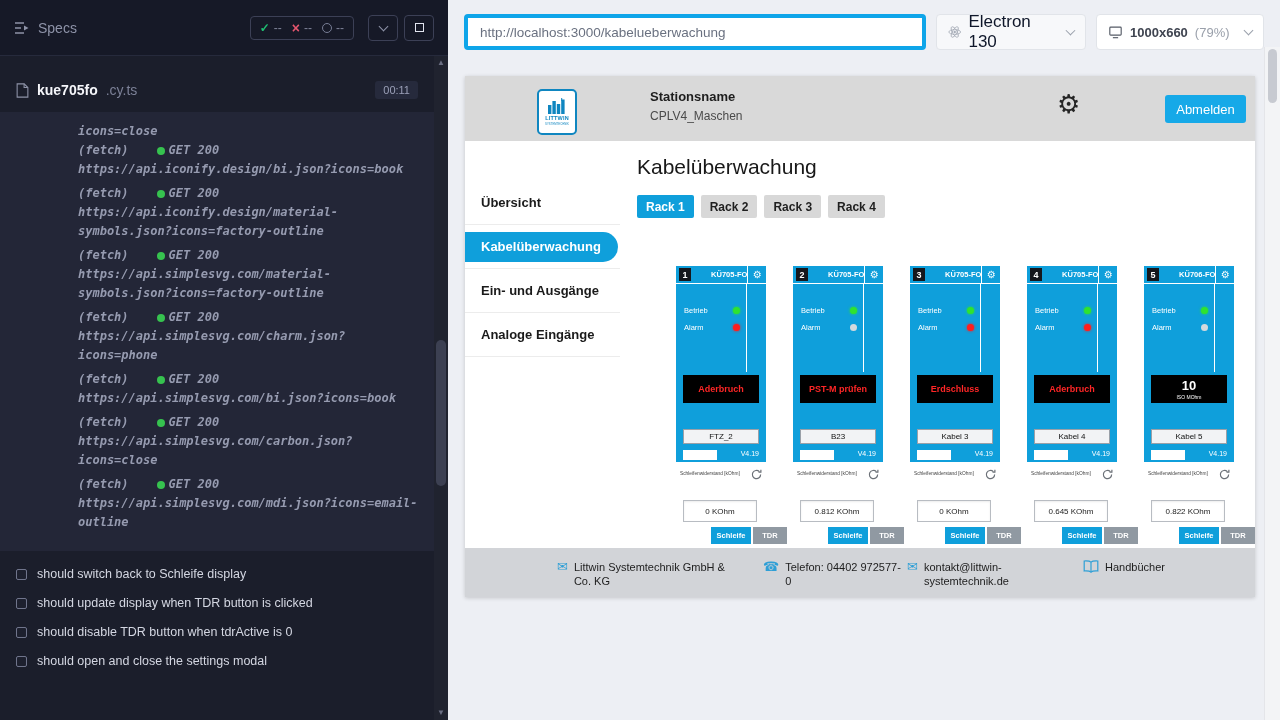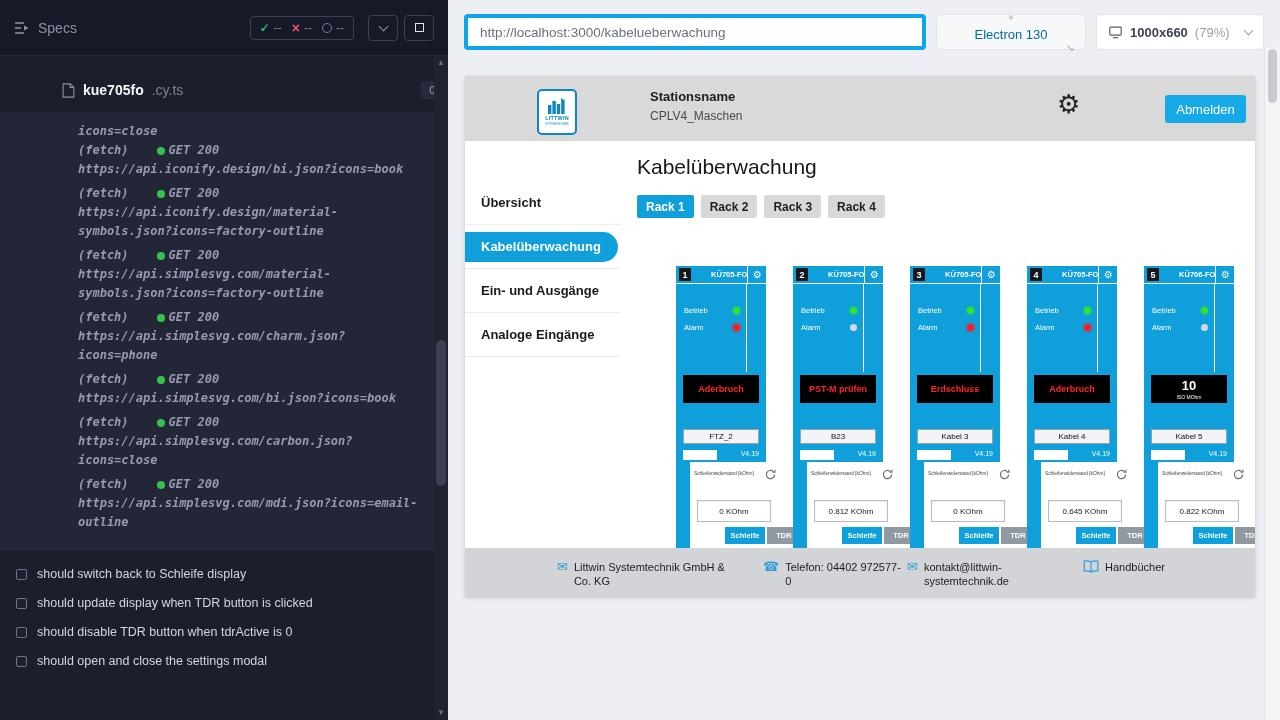--- a/index.html
+++ b/index.html
@@ -13,21 +13,21 @@
   .runner-header .spacer { flex:1; }
   .stats-group { display:flex; align-items:center; gap:10px; border:1px solid #3c4056; border-radius:4px; padding:4px 9px; margin-right:8px; }
   .stat { display:flex; align-items:center; gap:4px; font-size:12px; color:#7e8398; }
   .stat .ok { color:#1fbf73; font-size:12px; font-weight:bold; }
   .stat .fail { color:#e4566e; font-size:14px; font-weight:bold; line-height:10px; }
   .circ { width:10px; height:10px; border:1.5px solid #777d95; border-radius:50%; display:inline-block; }
   .icon-btn { width:30px; height:26px; border:1px solid #3c4056; border-radius:4px; display:flex; align-items:center; justify-content:center; color:#8e93a8; margin-left:6px; cursor:pointer; }
   .chev { width:7px; height:7px; border-right:1.6px solid currentColor; border-bottom:1.6px solid currentColor; transform:rotate(45deg); display:inline-block; margin-top:-3px; }
   .stop-sq { width:9px; height:9px; border:1.5px solid #e2e5f0; display:inline-block; }
 
-  .spec-row { position:absolute; top:68px; left:0; width:434px; height:44px; display:flex; align-items:center; gap:8px; padding:0 16px;margin-left:46px; }
+  .spec-row { position:absolute; top:68px; left:0; width:434px; height:44px; display:flex; align-items:center; gap:8px; padding:0 16px; }
   .spec-name { color:#f5f6fa; font-size:14px; font-weight:bold; }
   .spec-ext { color:#7c8197; font-size:14px; }
   .spec-row .spacer { flex:1; }
   .timer-pill { background:#262a3c; color:#9ba0b8; font-size:11px; padding:3px 8px; border-radius:3px; }
 
   .log-panel { position:absolute; top:112px; left:0; width:434px; background:#232637; padding:10px 10px 14px 78px;
                font-family:"DejaVu Sans Mono", monospace; font-style:italic; font-weight:600; font-size:12px;
                color:#969bb0; line-height:19px; }
   .log-entry { margin-bottom:5px; }
   .log-line1 { display:flex; align-items:center; }
@@ -42,21 +42,21 @@
   .runner-scroll { position:absolute; right:0; top:56px; bottom:0; width:14px; background:#20232f; }
   .runner-scroll .arrow { position:absolute; left:0; width:14px; height:14px; color:#6a6e82; font-size:8px; text-align:center; line-height:14px; }
   .runner-scroll .arrow.up { top:0; }
   .runner-scroll .arrow.down { bottom:0; }
   .runner-thumb { position:absolute; left:2px; width:10px; top:284px; height:146px; background:#3c4052; border-radius:6px; }
 
   
   .browser { position:absolute; left:448px; top:0; right:0; bottom:0; background:#edeff4; }
   .url-input { position:absolute; left:16px; top:14px; width:462px; height:36px; background:#fff; border:4px solid #0ea5e9; border-radius:4px; padding:0 12px; font-size:13.5px; color:#6a7180; font-family:"Liberation Sans", sans-serif; outline:none; }
   .select-box { position:absolute; top:14px; height:36px; background:#fff; border:1px solid #e1e4e9; border-radius:4px; display:flex; align-items:center; gap:7px; padding:0 11px; cursor:pointer; }
-  .browser-select { left:488px; width:150px; color:#0369a1; font-size:13px; background:#f7f8fa;flex-direction:column; }
+  .browser-select { left:488px; width:150px; color:#0f172a; font-size:17px; background:#f7f8fa; }
   .viewport-select { left:648px; width:168px; font-size:13px; color:#3f4450; }
   .viewport-select .dim { font-weight:bold; color:#3f4450; }
   .viewport-select .pct { color:#9aa0ab; }
   .select-box .chev { color:#9aa0ab; margin-left:auto; }
 
   .page-scroll { position:absolute; right:0; top:47px; bottom:0; width:16px; background:#f3f4f6; border-left:1px solid #e4e5e9; }
   .page-thumb { position:absolute; left:3px; right:3px; top:2px; height:54px; background:#c7cad1; border-radius:7px; }
 
   
   .app { position:absolute; left:17px; top:76px; width:790px; height:521px; background:#bef264; box-shadow:0 1px 4px rgba(0,0,0,.18); }
@@ -97,21 +97,21 @@
   .led-red { background:#ff1e1e; box-shadow:0 0 3px #ff1e1e; }
   .led-off { background:#d4d9dd; }
   .status-box { position:absolute; left:7px; top:109px; width:76px; height:28px; background:#000; display:flex; flex-direction:column; align-items:center; justify-content:center; }
   .status-main.status-alarm { color:#ff2626; font-size:9px; font-weight:bold; white-space:nowrap; }
   .status-main.status-ok { color:#fff; font-size:13px; font-weight:bold; }
   .status-sub { color:#fff; font-size:5px; margin-top:1px; }
   .status-sub:empty { display:none; }
   .name-box { position:absolute; left:7px; top:163px; width:76px; height:15px; background:#f2f3f5; border:1px solid #9aa0a8; display:flex; align-items:center; justify-content:center; font-size:8px; color:#111; }
   .ver-box { position:absolute; left:7px; top:184px; width:34px; height:10px; background:#fff; }
   .ver-text { position:absolute; right:7px; top:184px; color:#fff; font-size:7px; }
-  .card-white { position:absolute; left:14px; top:196px; width:90px; height:104px; background:#fff; }
+  .card-white { position:absolute; left:0; top:196px; width:90px; height:104px; background:#fff; }
   .meas-label { position:absolute; left:4px; top:9px; font-size:4.8px; color:#444; white-space:nowrap; }
   .refresh-icon { position:absolute; right:4px; top:4px; cursor:pointer; }
   .value-box { position:absolute; left:7px; top:38px; width:74px; height:22px; border:1px solid #b8bcc2; background:#fff; box-shadow:inset 0 1px 2px rgba(0,0,0,.08); display:flex; align-items:center; justify-content:center; font-size:8px; color:#222; }
   .btn-row { position:absolute; left:7px; top:65px; display:flex; gap:2px;padding-left:28px; }
   .mini-btn { height:17px; display:flex; align-items:center; justify-content:center; color:#fff; font-size:7.5px; font-weight:bold; cursor:pointer; }
   .btn-schleife { width:40px; background:#0f9fdb; }
   .btn-tdr { width:34px; background:#9099a2; }
 
   .app-footer { position:absolute; left:0; right:0; bottom:0; height:49px; background:#d2d4d8; z-index:5; }
   .footer-item { position:absolute; top:12px; display:flex; gap:6px; align-items:flex-start; font-size:11px; color:#1d1d1d; line-height:1.3; cursor:pointer; }

